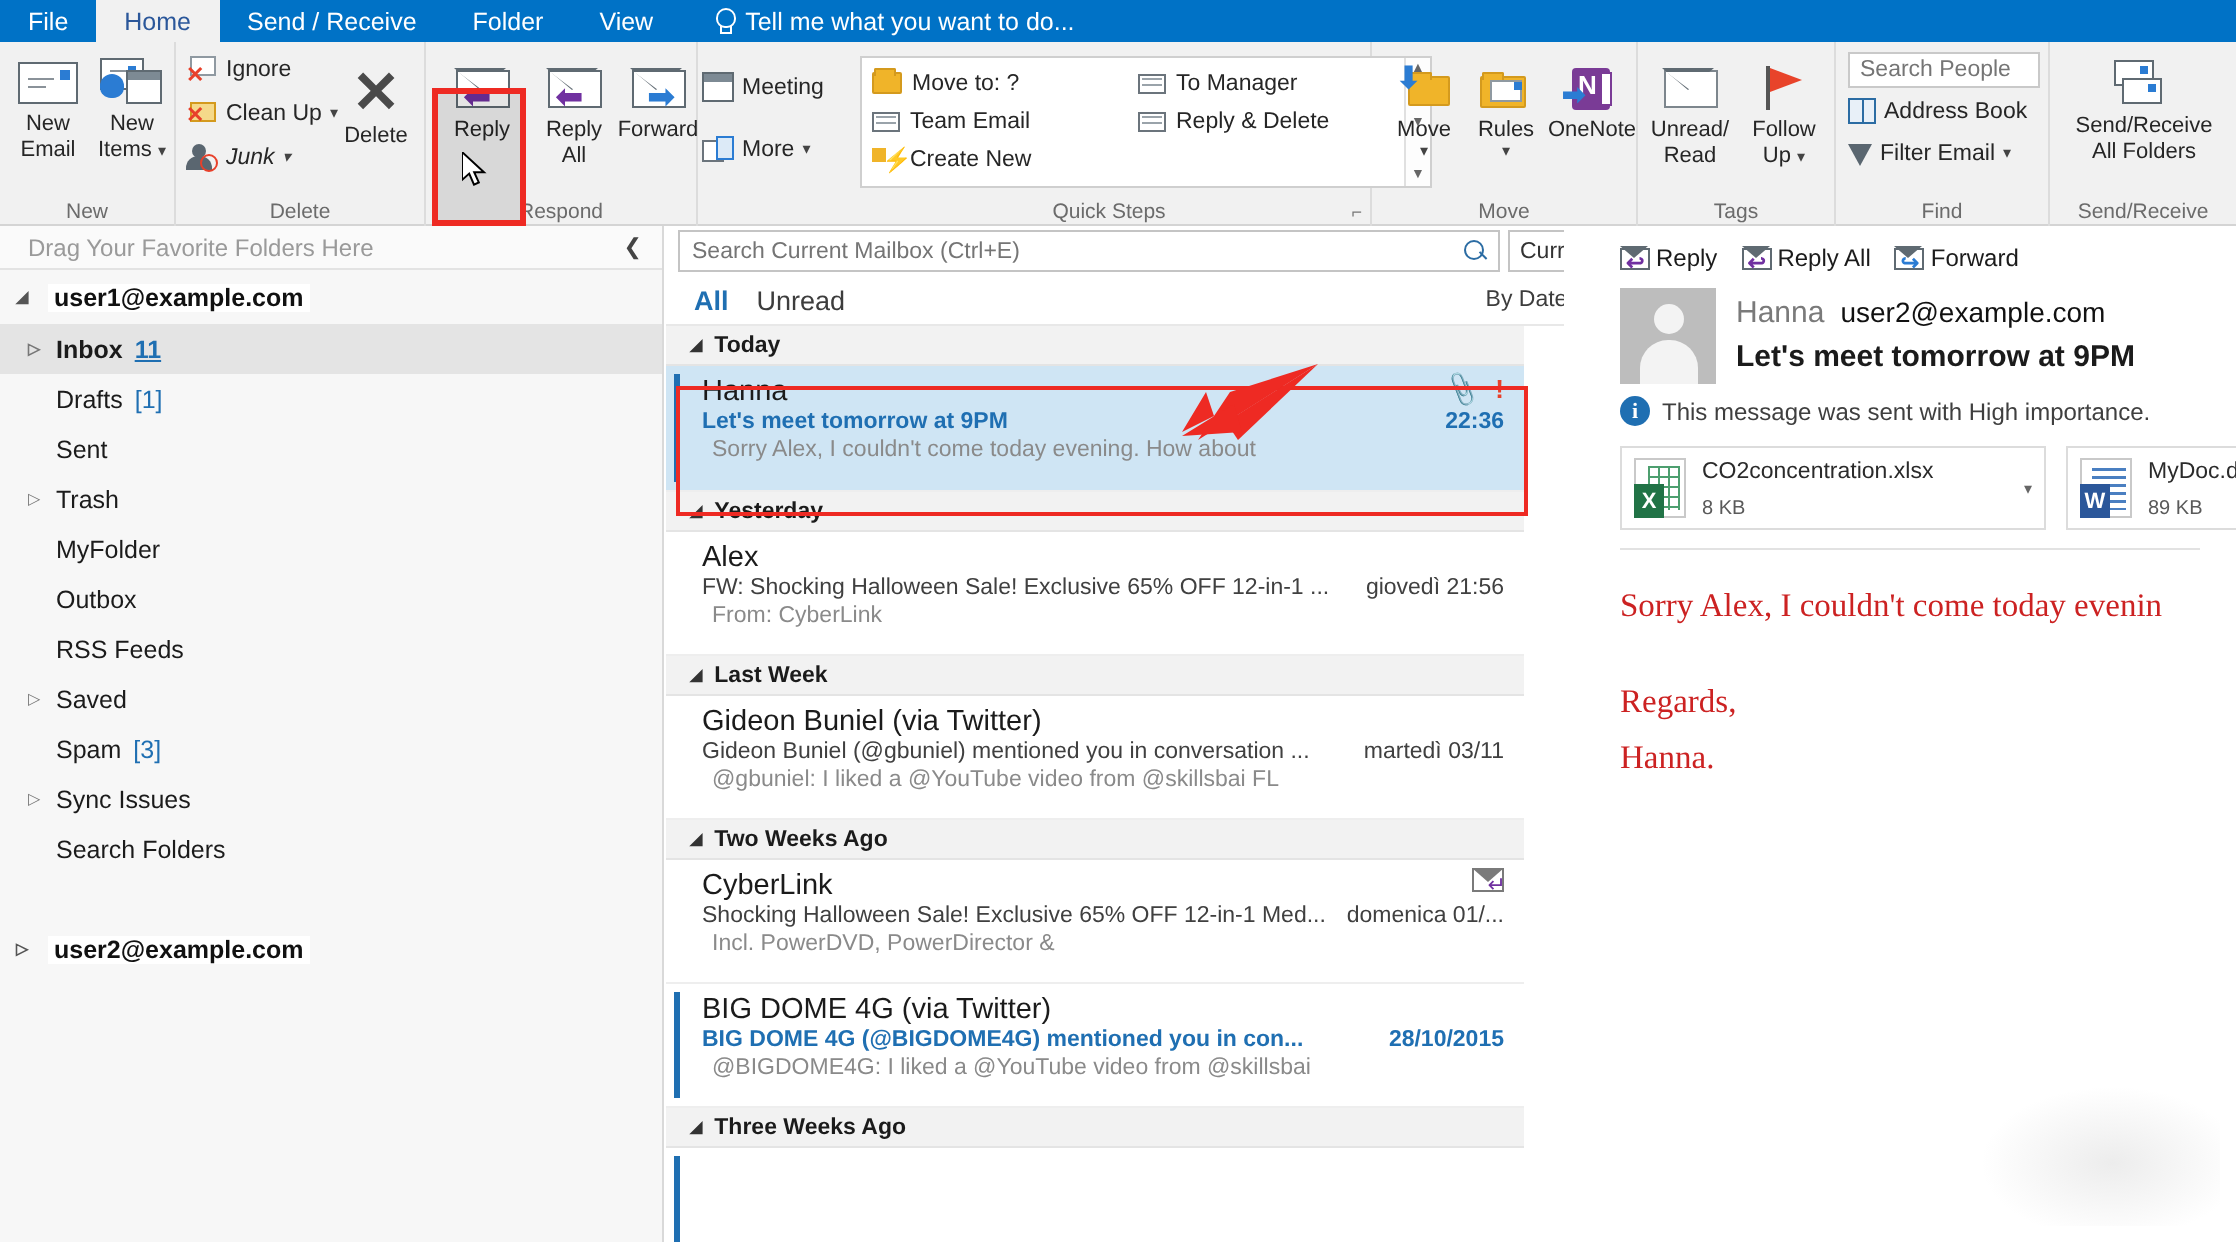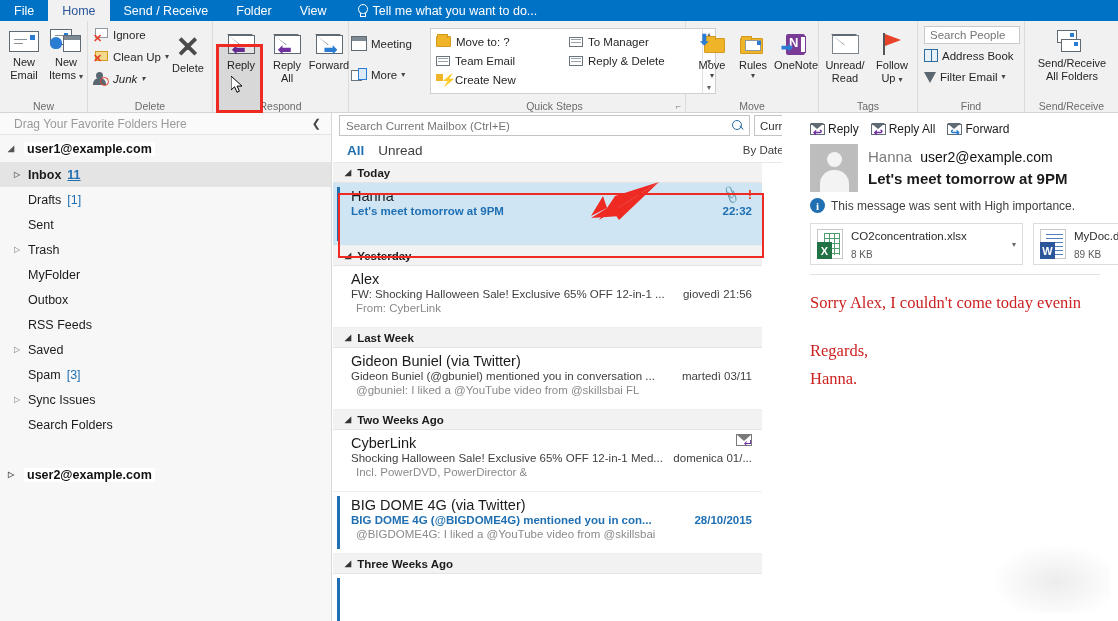--- a/index.html
+++ b/index.html
@@ -721,22 +721,23 @@
         <span class="bar"></span>
         <div class="badges">
           <span class="clip">📎</span>
           <span class="bang">!</span>
         </div>
         <div class="l1">
             <span class="sender">Hanna</span>
           </div>
         <div class="subjline">
           <span class="subject">Let's meet tomorrow at 9PM</span>
-          <span class="when">22:32</span>
-        </div>
+          <span class="when">22:36</span>
+        </div>
+        <div class="preview">Sorry Alex, I couldn't come today evening. How about</div>
       </div>
 
       <div class="grouphdr">
         <span class="tri">◢</span>
         <span>Yesterday</span>
       </div>
       <div class="mrow">
         <span class="bar"></span>
         <div class="l1">
             <span class="sender">Alex</span>

